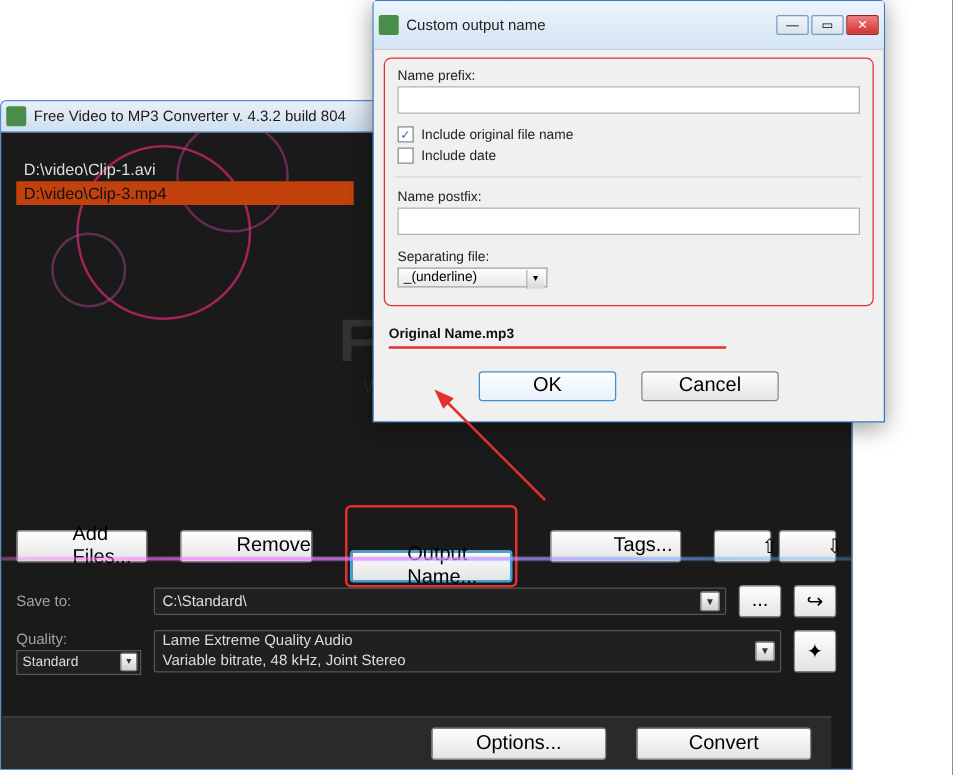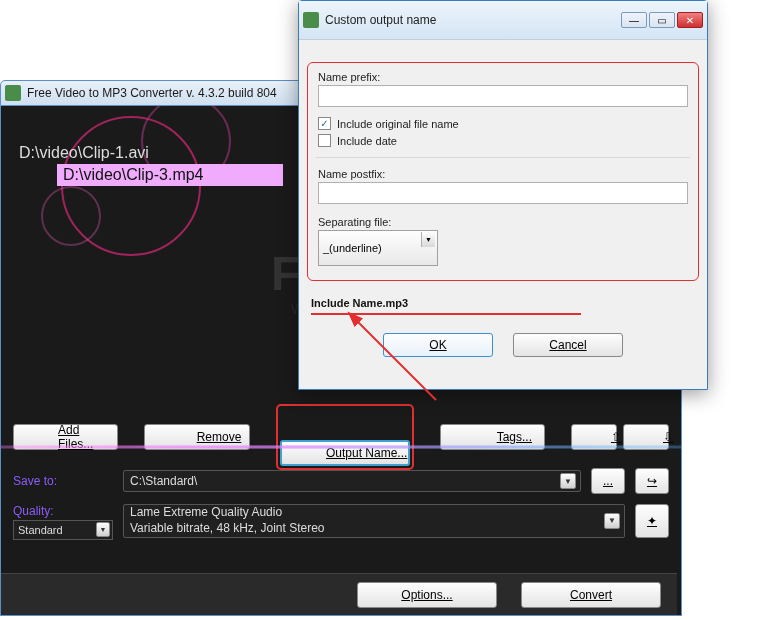--- a/index.html
+++ b/index.html
@@ -16,64 +16,64 @@
 
 .main-body { background: #1a1a1a; border: 1px solid #5a8fc8; border-top: none; height: 510px; position: relative; overflow: hidden; }
 .deco-circles { position: absolute; left: 40px; top: -10px; pointer-events: none; }
 .circle { position: absolute; border: 2px solid rgba(255,100,180,0.6); border-radius: 50%; }
 .c1 { width: 140px; height: 140px; left: 20px; top: 20px; border-color: rgba(220,40,120,0.7); }
 .c2 { width: 90px; height: 90px; left: 100px; top: 0; border-color: rgba(180,60,140,0.5); }
 .c3 { width: 60px; height: 60px; left: 0; top: 90px; border-color: rgba(200,80,160,0.4); }
 .bg-text { position: absolute; left: 270px; top: 140px; color: #333; font-size: 48px; font-weight: bold; letter-spacing: 4px; pointer-events: none; }
 .bg-sub { position: absolute; left: 290px; top: 195px; color: #2a2a2a; font-size: 14px; letter-spacing: 2px; pointer-events: none; }
 
-.file-list { position: absolute; left: 12px; top: 36px; width: 270px; color: #ddd; font-size: 16px; }
+.file-list { position: absolute; left: 12px; top: 20px; width: 270px; color: #ddd; font-size: 13px; }
 .file-item { padding: 2px 6px; white-space: nowrap; }
-.file-item.selected { background: #f0abfc; color: #111; margin-left: 44px; }
+.file-item.selected { background: #c2410c; color: #111; }
 .time-list { position: absolute; right: 12px; top: 20px; color: #ddd; font-size: 12px; text-align: right; }
 .time-item { padding: 2px 6px; }
 
 .toolbar { position: absolute; left: 12px; top: 298px; right: 12px; display: flex; gap: 26px; align-items: center; }
-.btn { height: 26px; background: linear-gradient(#fefefe, #e4e4e4); border: 1px solid #888; border-radius: 3px; font-size: 12px; display: flex; align-items: center; justify-content: center; cursor: pointer; text-decoration: underline; }
+.btn { height: 26px; background: linear-gradient(#fefefe, #e4e4e4); border: 1px solid #888; border-radius: 3px; font-size: 16px; display: flex; align-items: center; justify-content: center; cursor: pointer; }
 .toolbar .btn { width: 130px; padding-left: 44px; }
 .btn.icon-only { width: 34px; }
 .output-highlight { border: 2px solid #e03030; border-radius: 5px; padding: 2px; }
 .output-highlight .btn { border: 2px solid #40a0d0; margin-top: 32px; }
 .toolbar-right { margin-left: auto; display: flex; gap: 6px; }
 
 .glow-bar { position: absolute; left: 0; right: 0; top: 338px; height: 6px; background: radial-gradient(ellipse at 30% 50%, rgba(255,120,255,0.8), transparent 60%), radial-gradient(ellipse at 70% 50%, rgba(100,180,255,0.7), transparent 60%); }
 
 .save-row { position: absolute; left: 12px; top: 362px; right: 12px; display: flex; align-items: center; gap: 10px; }
-.label { color: #8b5cf6; font-size: 12px; width: 100px; }
+.label { color: #a3a3a3; font-size: 12px; width: 100px; }
 .combo { flex: 1; height: 22px; background: #202020; border: 1px solid #555; border-radius: 2px; color: #ddd; padding: 2px 6px; font-size: 12px; display: flex; align-items: center; position: relative; }
 .combo .arrow { position: absolute; right: 4px; top: 2px; width: 16px; height: 16px; background: linear-gradient(#fefefe,#d0d0d0); border: 1px solid #888; border-radius: 2px; display: flex; align-items: center; justify-content: center; font-size: 8px; color: #333; }
 .two-line { height: 34px; line-height: 1.3; }
 
 .quality-row { position: absolute; left: 12px; top: 398px; right: 12px; display: flex; align-items: flex-start; gap: 10px; }
 .quality-left { width: 100px; }
 .quality-select { width: 100px; height: 20px; background: #202020; border: 1px solid #555; color: #ddd; padding: 1px 4px; font-size: 11px; margin-top: 2px; display: flex; align-items: center; position: relative; }
 .quality-select .arrow { position: absolute; right: 2px; top: 1px; width: 14px; height: 15px; background: linear-gradient(#fefefe,#d0d0d0); border: 1px solid #888; border-radius: 2px; display: flex; align-items: center; justify-content: center; font-size: 7px; color: #333; }
 
-.bottom-bar { position: absolute; left: 0; right: 4px; bottom: 0; height: 42px; background: #2a2a2a; border-top: 1px solid #444; display: flex; align-items: center; justify-content: flex-end; padding: 0 16px; gap: 24px; }
+.bottom-bar { position: absolute; left: 0; right: 16px; bottom: 0; height: 42px; background: #2a2a2a; border-top: 1px solid #444; display: flex; align-items: center; justify-content: flex-end; padding: 0 16px; gap: 24px; }
 .bottom-bar .btn { width: 140px; height: 26px; }
 
 
 .dialog { position: absolute; left: 298px; top: 0; width: 410px; background: #f0f0f0; border: 1px solid #3a7abf; border-radius: 4px 4px 0 0; box-shadow: 0 4px 20px rgba(0,0,0,0.4); z-index: 10; }
 .dlg-titlebar { height: 39px; background: linear-gradient(#edf4fb,#d4e5f5); display: flex; align-items: center; padding: 0 4px; border-bottom: 1px solid #c0d0e0; }
 .dlg-titlebar .icon { width: 16px; height: 16px; background: #4a8c4a; border-radius: 2px; margin-right: 6px; }
 .dlg-titlebar .title { flex: 1; font-size: 12px; color: #222; }
 .dlg-titlebar .win-btn { width: 26px; height: 16px; }
-.dlg-body { padding: 22px 8px; }
+.dlg-body { padding: 6px 8px; }
 .red-box { border: 1px solid #e03030; border-radius: 6px; padding: 8px 10px 14px; background: #f0f0f0; }
 .field-label { font-size: 11px; color: #222; margin-bottom: 2px; }
 .text-input { width: 100%; height: 22px; border: 1px solid #b0b0b0; background: #fff; padding: 2px 4px; font-size: 11px; }
 .chk-row { display: flex; align-items: center; gap: 6px; margin: 10px 0 4px; font-size: 11px; color: #222; }
 .chk { width: 13px; height: 13px; border: 1px solid #888; background: #fff; display: flex; align-items: center; justify-content: center; font-size: 10px; color: #2a6db0; }
 .sep-line { border-top: 1px solid #d8d8d8; margin: 10px -2px; }
-.sep-select { width: 120px; height: 36px; border: 1px solid #a0a0a0; background: linear-gradient(#fefefe,#e8e8e8); font-size: 11px; padding: 1px 4px; display: flex; align-items: center; position: relative; }
+.sep-select { width: 120px; height: 16px; border: 1px solid #a0a0a0; background: linear-gradient(#fefefe,#e8e8e8); font-size: 11px; padding: 1px 4px; display: flex; align-items: center; position: relative; }
 .sep-select .arrow { position: absolute; right: 2px; top: 1px; width: 14px; height: 15px; background: linear-gradient(#fefefe,#d8d8d8); border-left: 1px solid #b0b0b0; display: flex; align-items: center; justify-content: center; font-size: 7px; }
 .preview { margin: 16px 4px 4px; font-size: 11px; font-weight: bold; color: #111; }
 .red-underline { height: 2px; background: #e03030; margin: 2px 4px 0; width: 270px; }
 .arrow-svg { position: absolute; left: 346px; top: 310px; z-index: 20; pointer-events: none; }
 .dlg-buttons { display: flex; justify-content: center; gap: 20px; margin: 18px 0 10px; }
 .dlg-buttons .btn { width: 110px; height: 24px; }
 .dlg-buttons .btn.ok { border: 1px solid #3a90d0; background: linear-gradient(#fdfdfd,#e8f2fa); }
 </style>
 </head>
 <body>
@@ -194,21 +194,21 @@
       <div class="sep-line"></div>
       <div class="field-label">Name postfix:</div>
       <input class="text-input" value="" style="">
       <div style="height:12px"></div>
       <div class="field-label">Separating file:</div>
       <div class="sep-select">
         <span>_(underline)</span>
         <div class="arrow">▼</div>
       </div>
     </div>
-    <div class="preview">Include Name.mp3</div>
+    <div class="preview">Original Name.mp3</div>
     <div class="red-underline"></div>
     <div class="dlg-buttons">
       <div class="btn ok">OK</div>
       <div class="btn">Cancel</div>
     </div>
   </div>
 </div>
 
 <svg class="arrow-svg" width="100" height="100">
   <defs>

